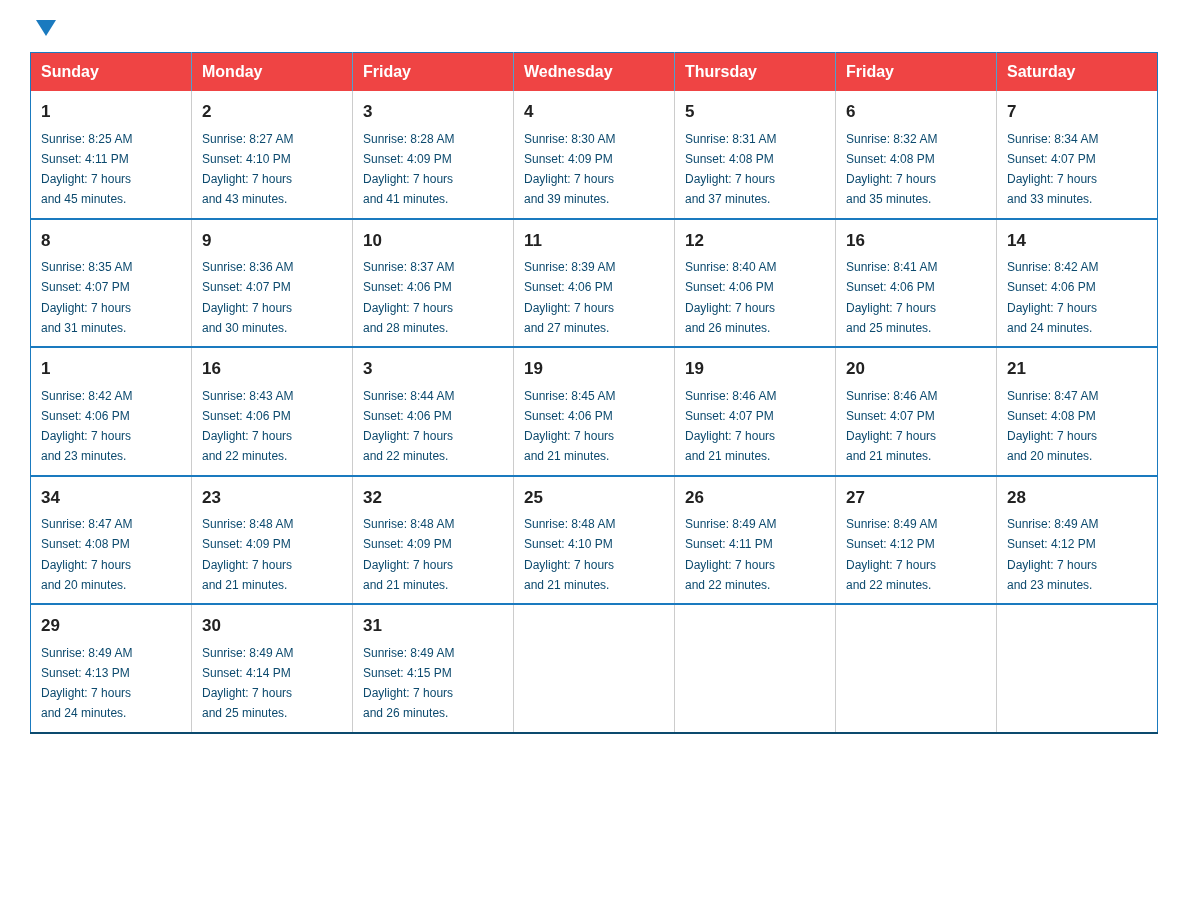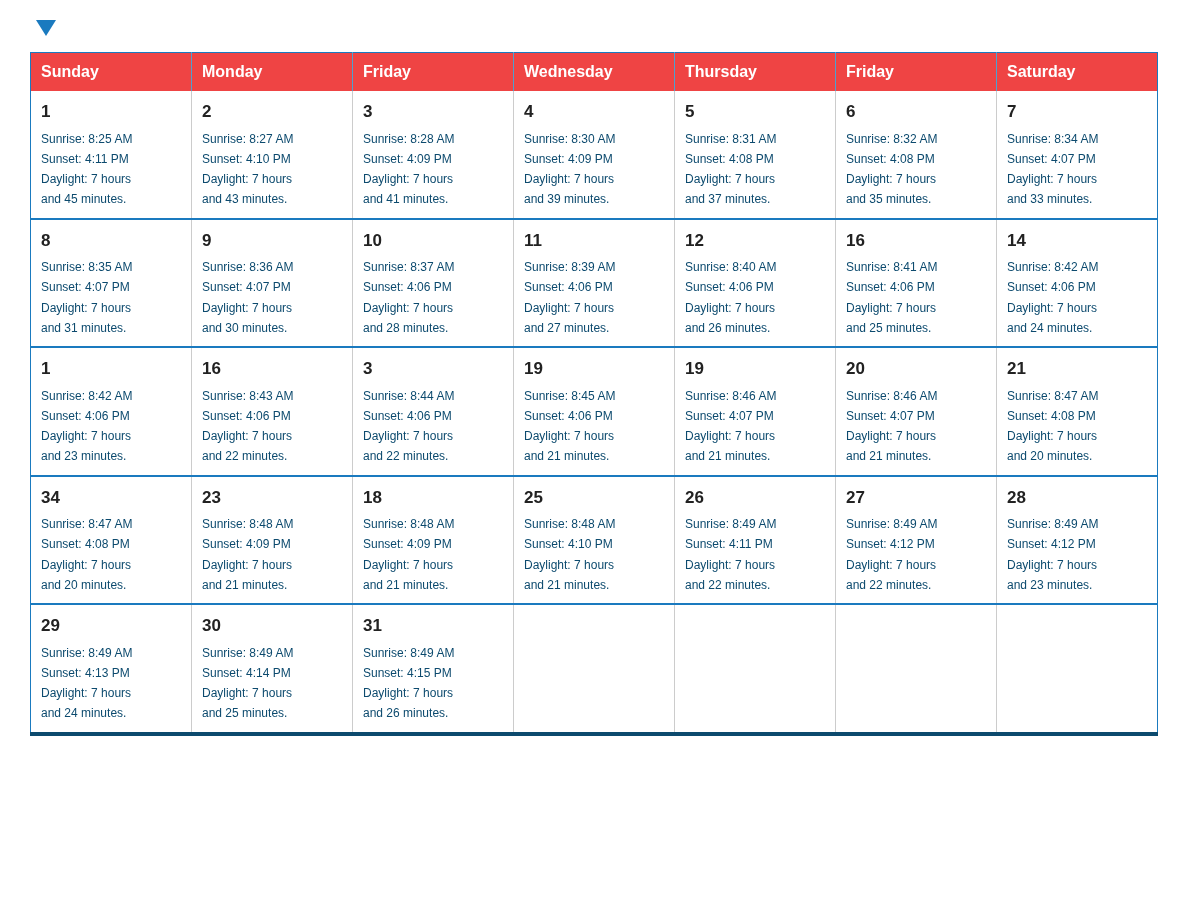--- a/index.html
+++ b/index.html
@@ -101,21 +101,21 @@
       color: #222;
       display: block;
       margin-bottom: 4px;
     }
     .day-info {
       font-size: 12px;
       color: #0c4a6e;
       line-height: 1.55;
     }
     tbody tr:last-child {
-      border-bottom: 4px solid #0c4a6e;
+      border-bottom: 2px solid #0c4a6e;
       margin-left: 43px;
     }
   </style>
 </head>
 <body>
 
 <div class="header">
   <div class="logo">
     <div>
       <span class="logo-general"></span>
@@ -167,21 +167,21 @@
         <td><span class="day-number">16</span><span class="day-info">Sunrise: 8:43 AM<br>Sunset: 4:06 PM<br>Daylight: 7 hours<br>and 22 minutes.</span></td>
         <td><span class="day-number">3</span><span class="day-info">Sunrise: 8:44 AM<br>Sunset: 4:06 PM<br>Daylight: 7 hours<br>and 22 minutes.</span></td>
         <td><span class="day-number">19</span><span class="day-info">Sunrise: 8:45 AM<br>Sunset: 4:06 PM<br>Daylight: 7 hours<br>and 21 minutes.</span></td>
         <td><span class="day-number">19</span><span class="day-info">Sunrise: 8:46 AM<br>Sunset: 4:07 PM<br>Daylight: 7 hours<br>and 21 minutes.</span></td>
         <td><span class="day-number">20</span><span class="day-info">Sunrise: 8:46 AM<br>Sunset: 4:07 PM<br>Daylight: 7 hours<br>and 21 minutes.</span></td>
         <td><span class="day-number">21</span><span class="day-info">Sunrise: 8:47 AM<br>Sunset: 4:08 PM<br>Daylight: 7 hours<br>and 20 minutes.</span></td>
       </tr>
       <tr>
         <td><span class="day-number">34</span><span class="day-info">Sunrise: 8:47 AM<br>Sunset: 4:08 PM<br>Daylight: 7 hours<br>and 20 minutes.</span></td>
         <td><span class="day-number">23</span><span class="day-info">Sunrise: 8:48 AM<br>Sunset: 4:09 PM<br>Daylight: 7 hours<br>and 21 minutes.</span></td>
-        <td><span class="day-number">18</span><span class="day-info">Sunrise: 8:48 AM<br>Sunset: 4:09 PM<br>Daylight: 7 hours<br>and 21 minutes.</span></td>
+        <td><span class="day-number">32</span><span class="day-info">Sunrise: 8:48 AM<br>Sunset: 4:09 PM<br>Daylight: 7 hours<br>and 21 minutes.</span></td>
         <td><span class="day-number">25</span><span class="day-info">Sunrise: 8:48 AM<br>Sunset: 4:10 PM<br>Daylight: 7 hours<br>and 21 minutes.</span></td>
         <td><span class="day-number">26</span><span class="day-info">Sunrise: 8:49 AM<br>Sunset: 4:11 PM<br>Daylight: 7 hours<br>and 22 minutes.</span></td>
         <td><span class="day-number">27</span><span class="day-info">Sunrise: 8:49 AM<br>Sunset: 4:12 PM<br>Daylight: 7 hours<br>and 22 minutes.</span></td>
         <td><span class="day-number">28</span><span class="day-info">Sunrise: 8:49 AM<br>Sunset: 4:12 PM<br>Daylight: 7 hours<br>and 23 minutes.</span></td>
       </tr>
       <tr>
         <td><span class="day-number">29</span><span class="day-info">Sunrise: 8:49 AM<br>Sunset: 4:13 PM<br>Daylight: 7 hours<br>and 24 minutes.</span></td>
         <td><span class="day-number">30</span><span class="day-info">Sunrise: 8:49 AM<br>Sunset: 4:14 PM<br>Daylight: 7 hours<br>and 25 minutes.</span></td>
         <td><span class="day-number">31</span><span class="day-info">Sunrise: 8:49 AM<br>Sunset: 4:15 PM<br>Daylight: 7 hours<br>and 26 minutes.</span></td>
         <td></td>

